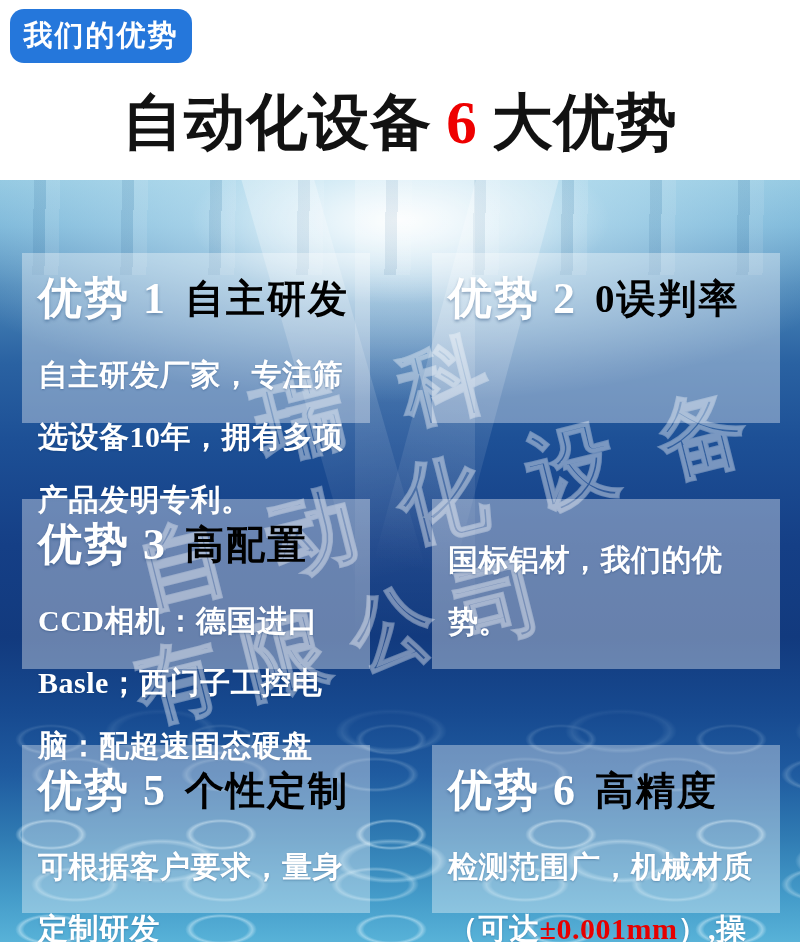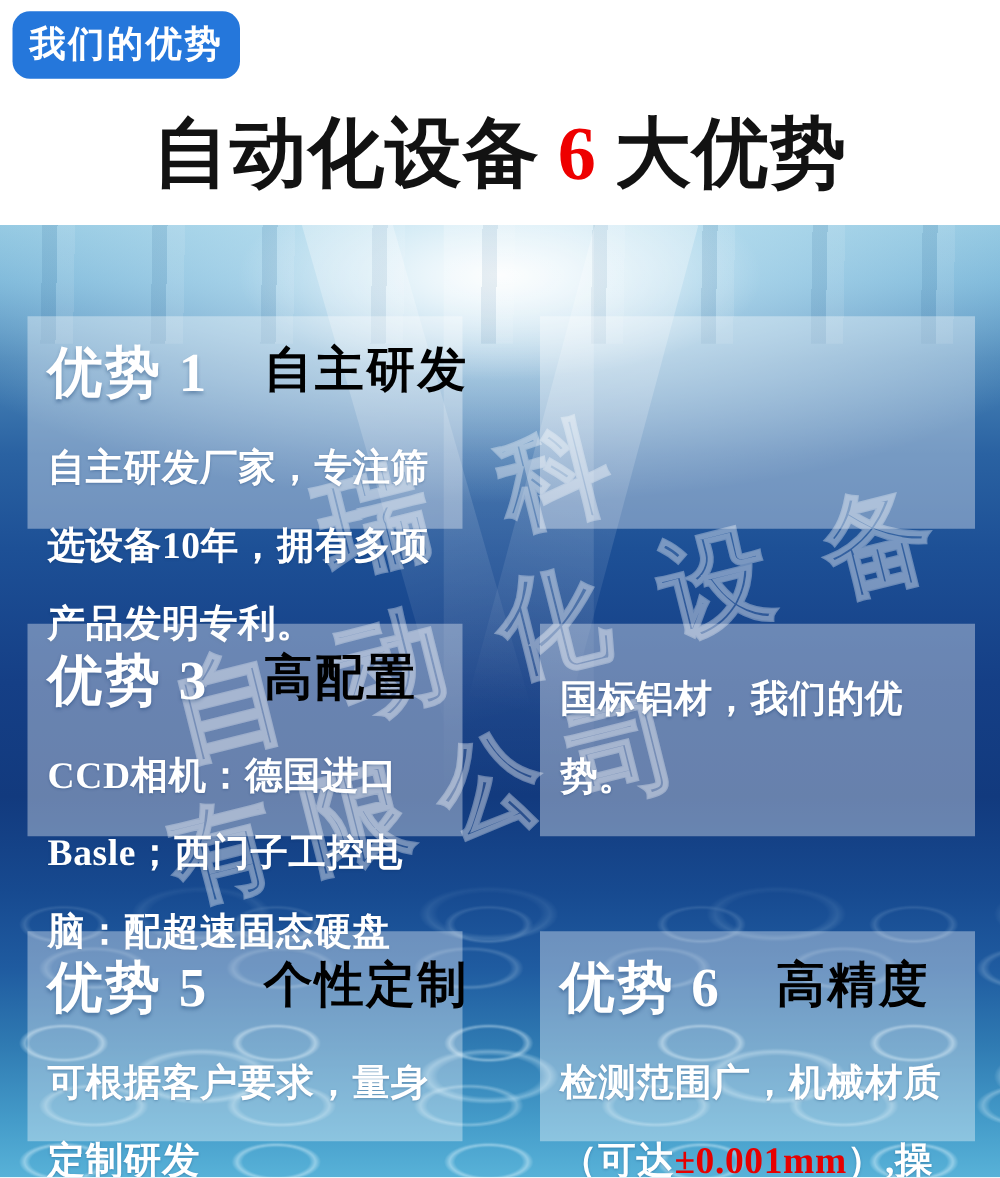--- a/index.html
+++ b/index.html
@@ -68,21 +68,21 @@
   
   .cards{
     position:absolute;left:22px;top:73px;width:758px;
     display:grid;grid-template-columns:348px 348px;column-gap:62px;
     grid-template-rows:170px 170px 168px;row-gap:76px;
   }
   .card{
     background:rgba(255,255,255,0.36);
     box-sizing:border-box;padding:14px 14px 0 16px;color:#ffffff;
   }
-  .card-head{display:flex;align-items:flex-start;gap:44px;margin-top:2px;}
+  .card-head{display:flex;align-items:center;gap:18px;margin-top:2px;}
   .adv-num{
     font-size:44px;font-weight:bold;color:#ffffff;letter-spacing:2px;
     text-shadow:0 2px 3px rgba(10,50,100,0.35);white-space:nowrap;
   }
   .adv-title{font-size:39px;font-weight:bold;color:#000000;letter-spacing:2px;white-space:nowrap;}
   .adv-body{
     margin:16px 0 0;font-size:30px;font-weight:bold;color:#ffffff;
     line-height:2.08;letter-spacing:0.5px;
     text-shadow:0 1px 2px rgba(10,50,100,0.30);
   }
@@ -115,20 +115,24 @@
 
       <section class="card">
         <div class="card-head">
           <span class="adv-num">优势 1</span>
           <span class="adv-title">自主研发</span>
         </div>
         <p class="adv-body"><span>自主研发厂家，专注筛选设备10年，拥有多项产品发明专利。</span></p>
       </section>
 
       <section class="card">
+        <div class="card-head">
+          <span class="adv-num">优势 2</span>
+          <span class="adv-title">0误判率</span>
+        </div>
       </section>
 
       <section class="card">
         <div class="card-head">
           <span class="adv-num">优势 3</span>
           <span class="adv-title">高配置</span>
         </div>
         <p class="adv-body"><span>CCD相机：德国进口Basle；西门子工控电脑：配超速固态硬盘</span></p>
       </section>
 

